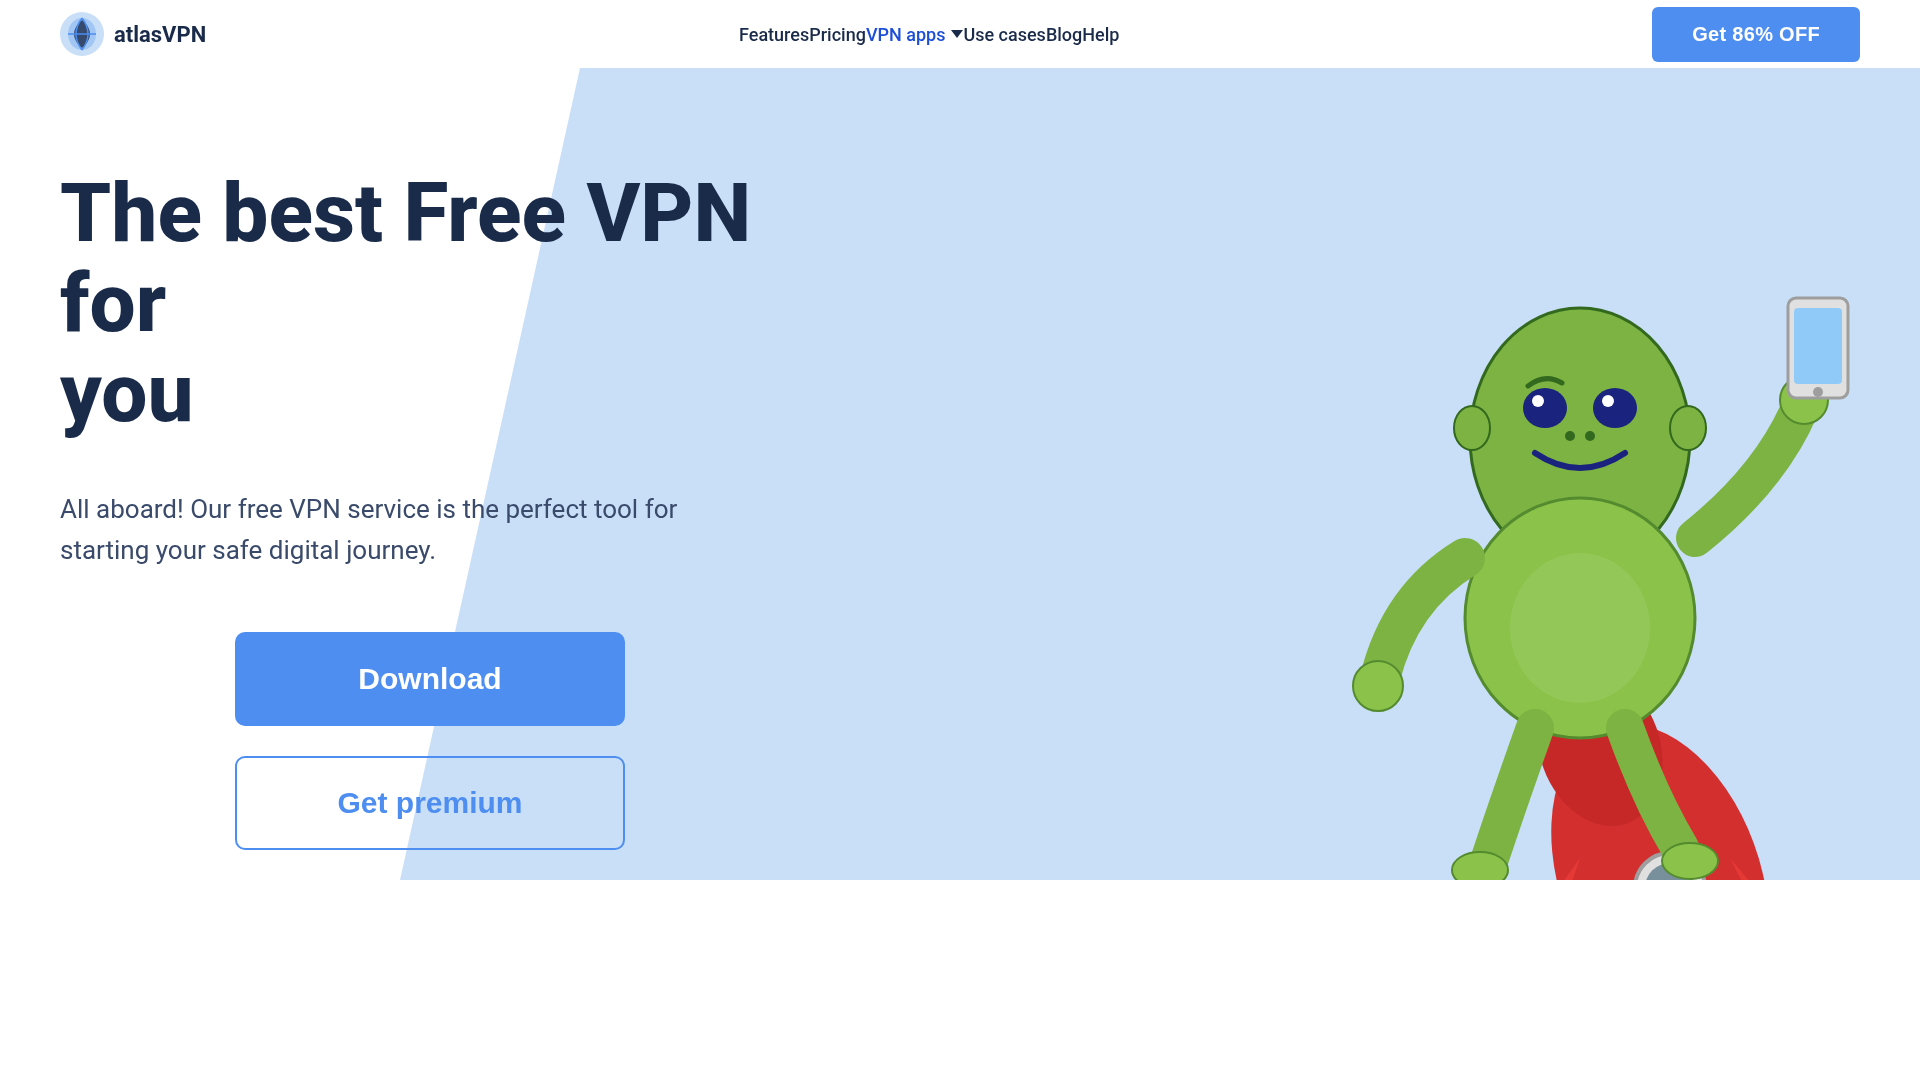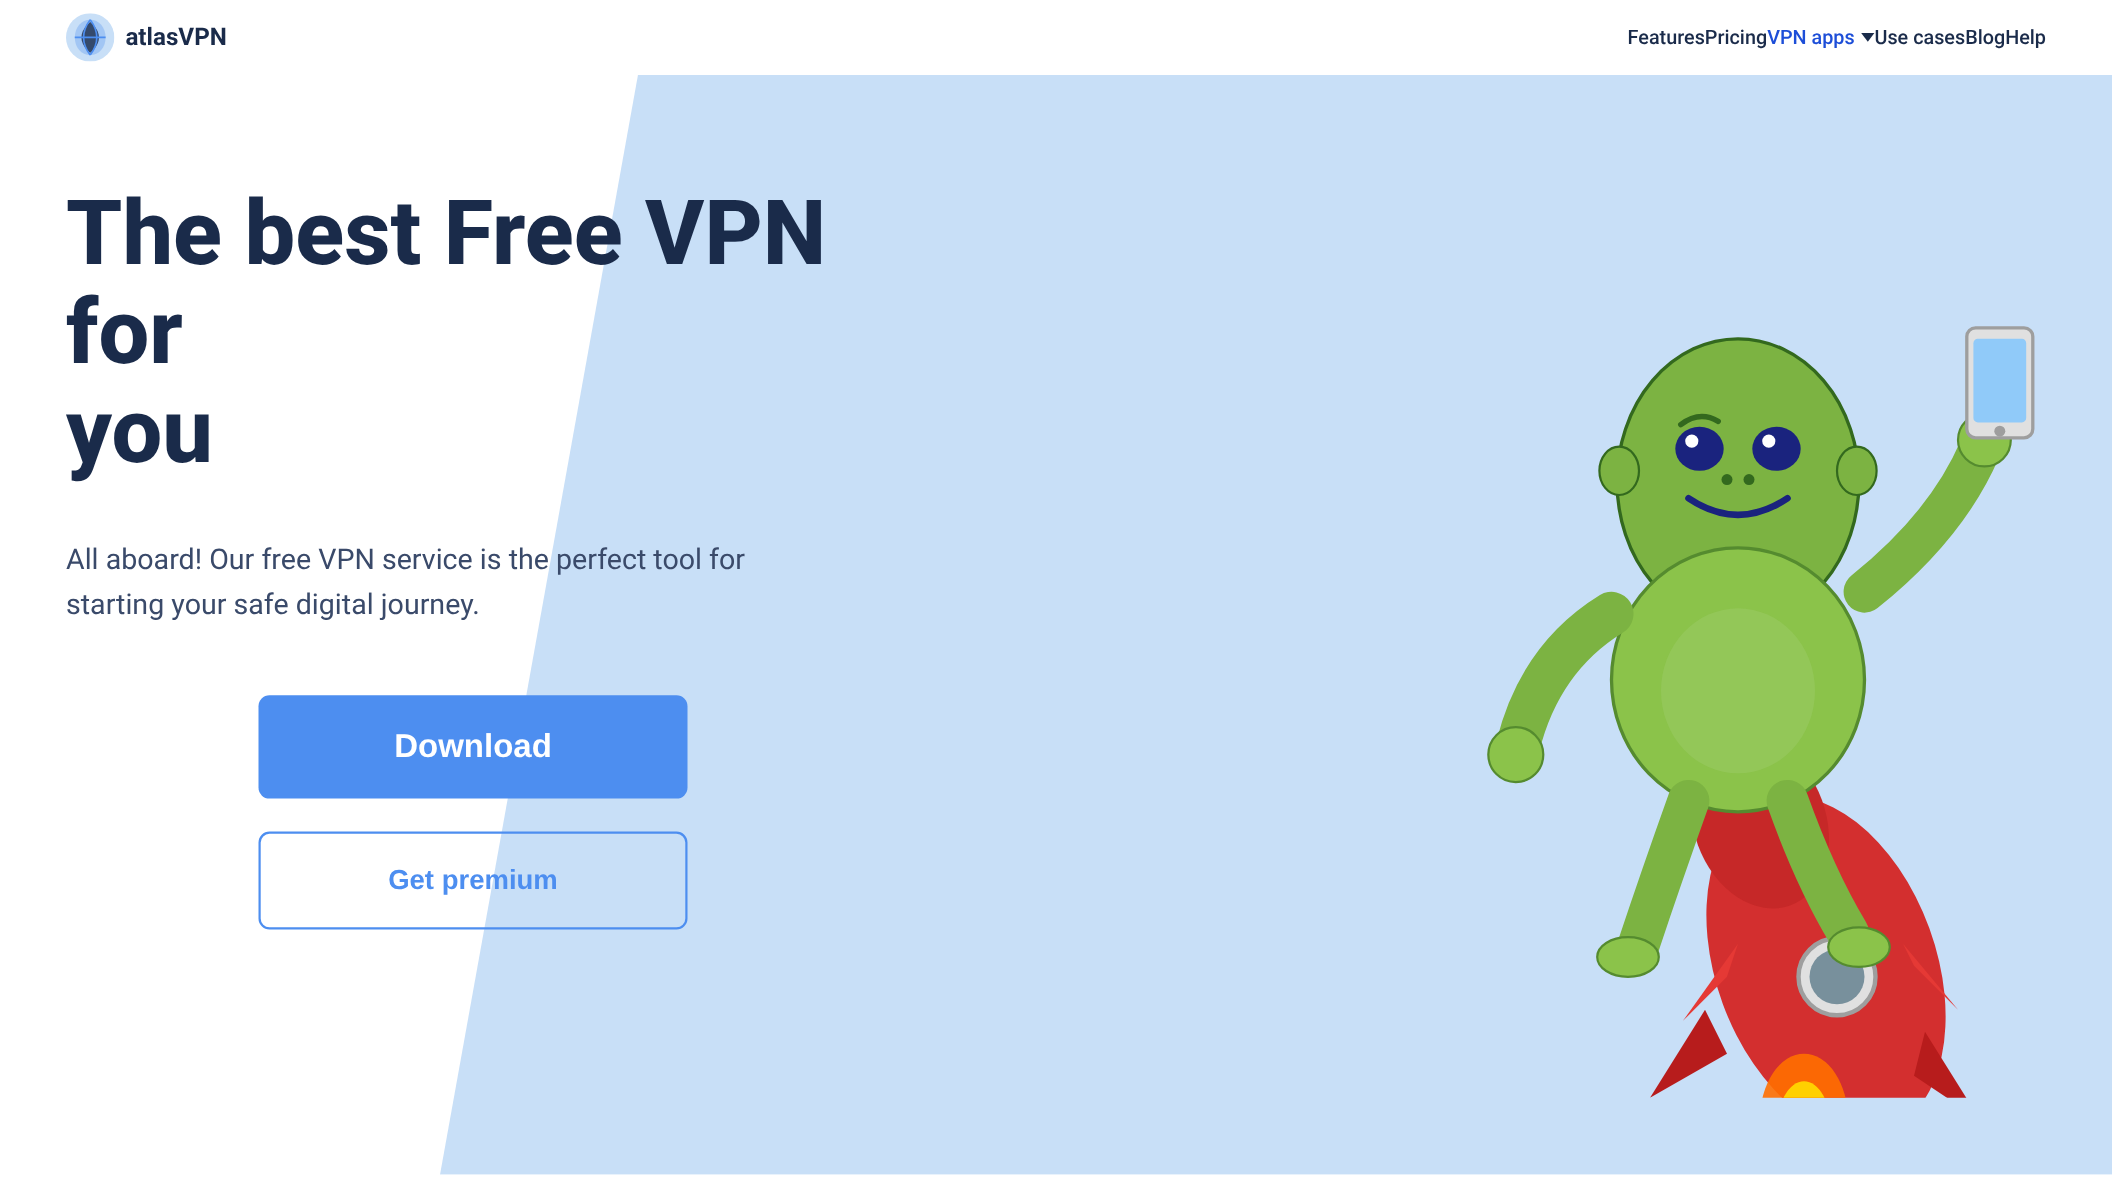--- a/index.html
+++ b/index.html
@@ -84,21 +84,21 @@
       font-size: 20px;
       font-weight: 700;
       cursor: pointer;
       letter-spacing: 0.3px;
     }
 
     
     .hero {
       position: relative;
       width: 1920px;
-      height: 1000px;
+      height: 812px;
       overflow: hidden;
     }
 
     
     .hero-bg {
       position: absolute;
       top: 0;
       left: 0;
       width: 100%;
       height: 100%;
@@ -146,21 +146,21 @@
       cursor: pointer;
       min-width: 390px;
     }
 
     .btn-premium {
       background: transparent;
       color: #4d8ef0;
       border: 2px solid #4d8ef0;
       border-radius: 10px;
       padding: 28px 80px;
-      font-size: 25px;
+      font-size: 30px;
       font-weight: 600;
       cursor: pointer;
       min-width: 390px;
     }
 
     
     .mascot-area {
       position: absolute;
       right: -20px;
       top: 30px;
@@ -203,20 +203,21 @@
       <a href="#">Use cases</a>
     </li>
     <li>
       <a href="#">Blog</a>
     </li>
     <li>
       <a href="#">Help</a>
     </li>
   </ul>
 
+  <button class="cta-button">Get 86% OFF</button>
 </nav>
 
 <section class="hero">
 
   <svg class="hero-bg" viewBox="0 0 1920 1000" preserveAspectRatio="none" xmlns="http://www.w3.org/2000/svg">
     <polygon points="580,0 1920,0 1920,1000 400,1000" fill="#c8dff7"></polygon>
   </svg>
 
   <div class="hero-content">
     <h1 class="hero-title">

